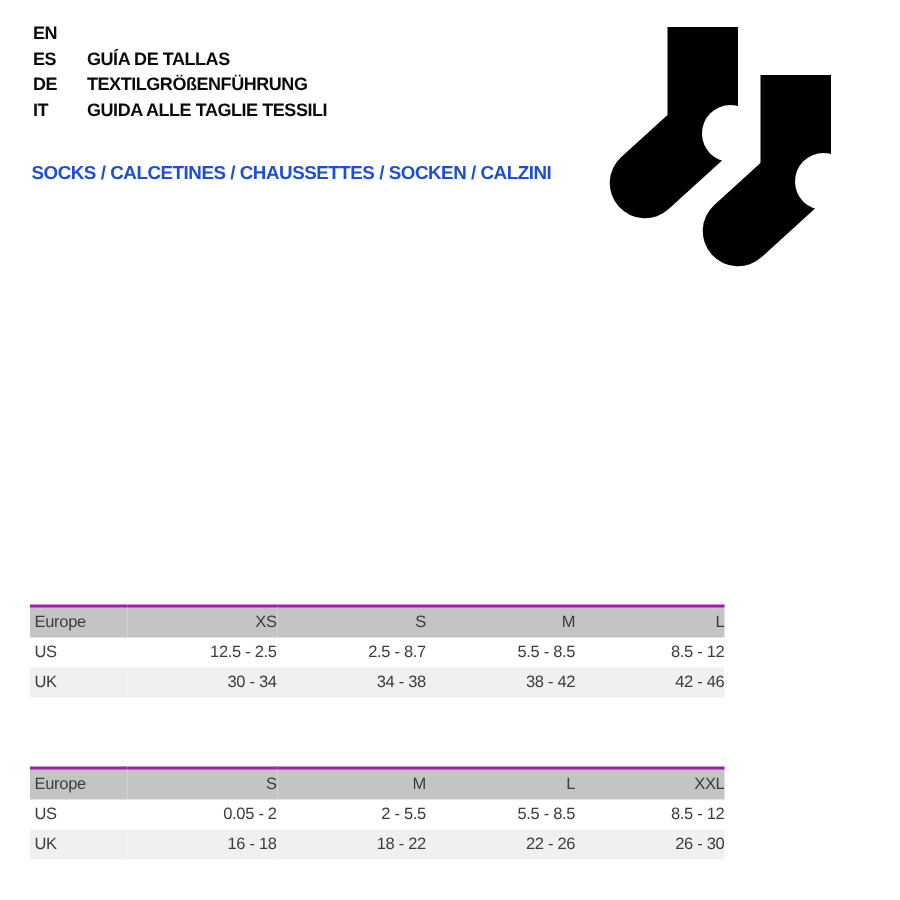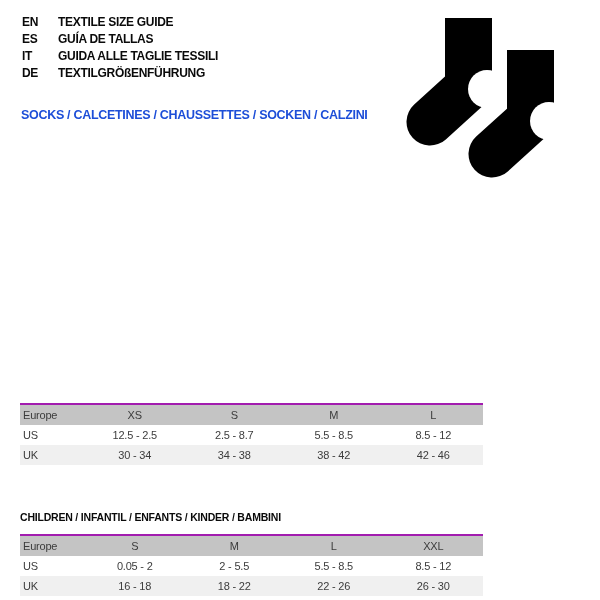--- a/index.html
+++ b/index.html
@@ -44,48 +44,47 @@
     width: 100%; border-collapse: collapse; table-layout: fixed;
     font-size: 11px; color: #3c3c3c; letter-spacing: -0.2px;
   }
   table.size-table col.label-col { width: 65px; }
   table.size-table thead tr {
     background: #c4c4c4;
     border-top: 2px solid #a21caf;
     margin-left: 28px;
   }
   table.size-table th, table.size-table td {
-    height: 20px; padding: 0; font-weight: normal; text-align: center;
+    height: 20px; padding: 0; font-weight: normal; text-align: right;
   }
   table.size-table th:first-child, table.size-table td:first-child {
     text-align: left; padding-left: 3px;
   }
   table.size-table tbody tr.row-alt { background: #f0f0f0; border-radius: 10px; }
 </style>
 </head>
 <body>
 
 <div class="page">
 
   <div class="lang-block">
     <div class="lang-row">
       <span class="lang-code">EN</span>
-      <span class="lang-label">TEXTILE SIZE GUIDE</span>
     </div>
     <div class="lang-row">
       <span class="lang-code">ES</span>
       <span class="lang-label">GUÍA DE TALLAS</span>
     </div>
     <div class="lang-row">
+      <span class="lang-code">DE</span>
+      <span class="lang-label">TEXTILGRÖßENFÜHRUNG</span>
+    </div>
+    <div class="lang-row">
       <span class="lang-code">IT</span>
       <span class="lang-label">GUIDA ALLE TAGLIE TESSILI</span>
-    </div>
-    <div class="lang-row">
-      <span class="lang-code">DE</span>
-      <span class="lang-label">TEXTILGRÖßENFÜHRUNG</span>
     </div>
   </div>
 
   <div class="category-line">SOCKS / CALCETINES / CHAUSSETTES / SOCKEN / CALZINI</div>
 
   <svg class="socks-icon" width="180" height="180" viewBox="0 0 180 180" aria-hidden="true">
     <g>
       <line x1="68.5" y1="13" x2="68.5" y2="82" stroke-width="47" stroke="#000000"></line>
       <line x1="68.5" y1="82" x2="30" y2="117" stroke-width="47" stroke-linecap="round" stroke="#000000"></line>
       <circle cx="87" cy="84" r="19" fill="#ffffff"></circle>
@@ -128,21 +127,20 @@
           <td>30 - 34</td>
           <td>34 - 38</td>
           <td>38 - 42</td>
           <td>42 - 46</td>
         </tr>
       </tbody>
     </table>
   </div>
 
   <div class="table-block second">
-    <div class="table-title">CHILDREN / INFANTIL / ENFANTS / KINDER / BAMBINI</div>
     <table class="size-table">
       <colgroup>
           <col class="label-col">
           <col>
           <col>
           <col>
           <col>
         </colgroup>
       <thead>
         <tr>

